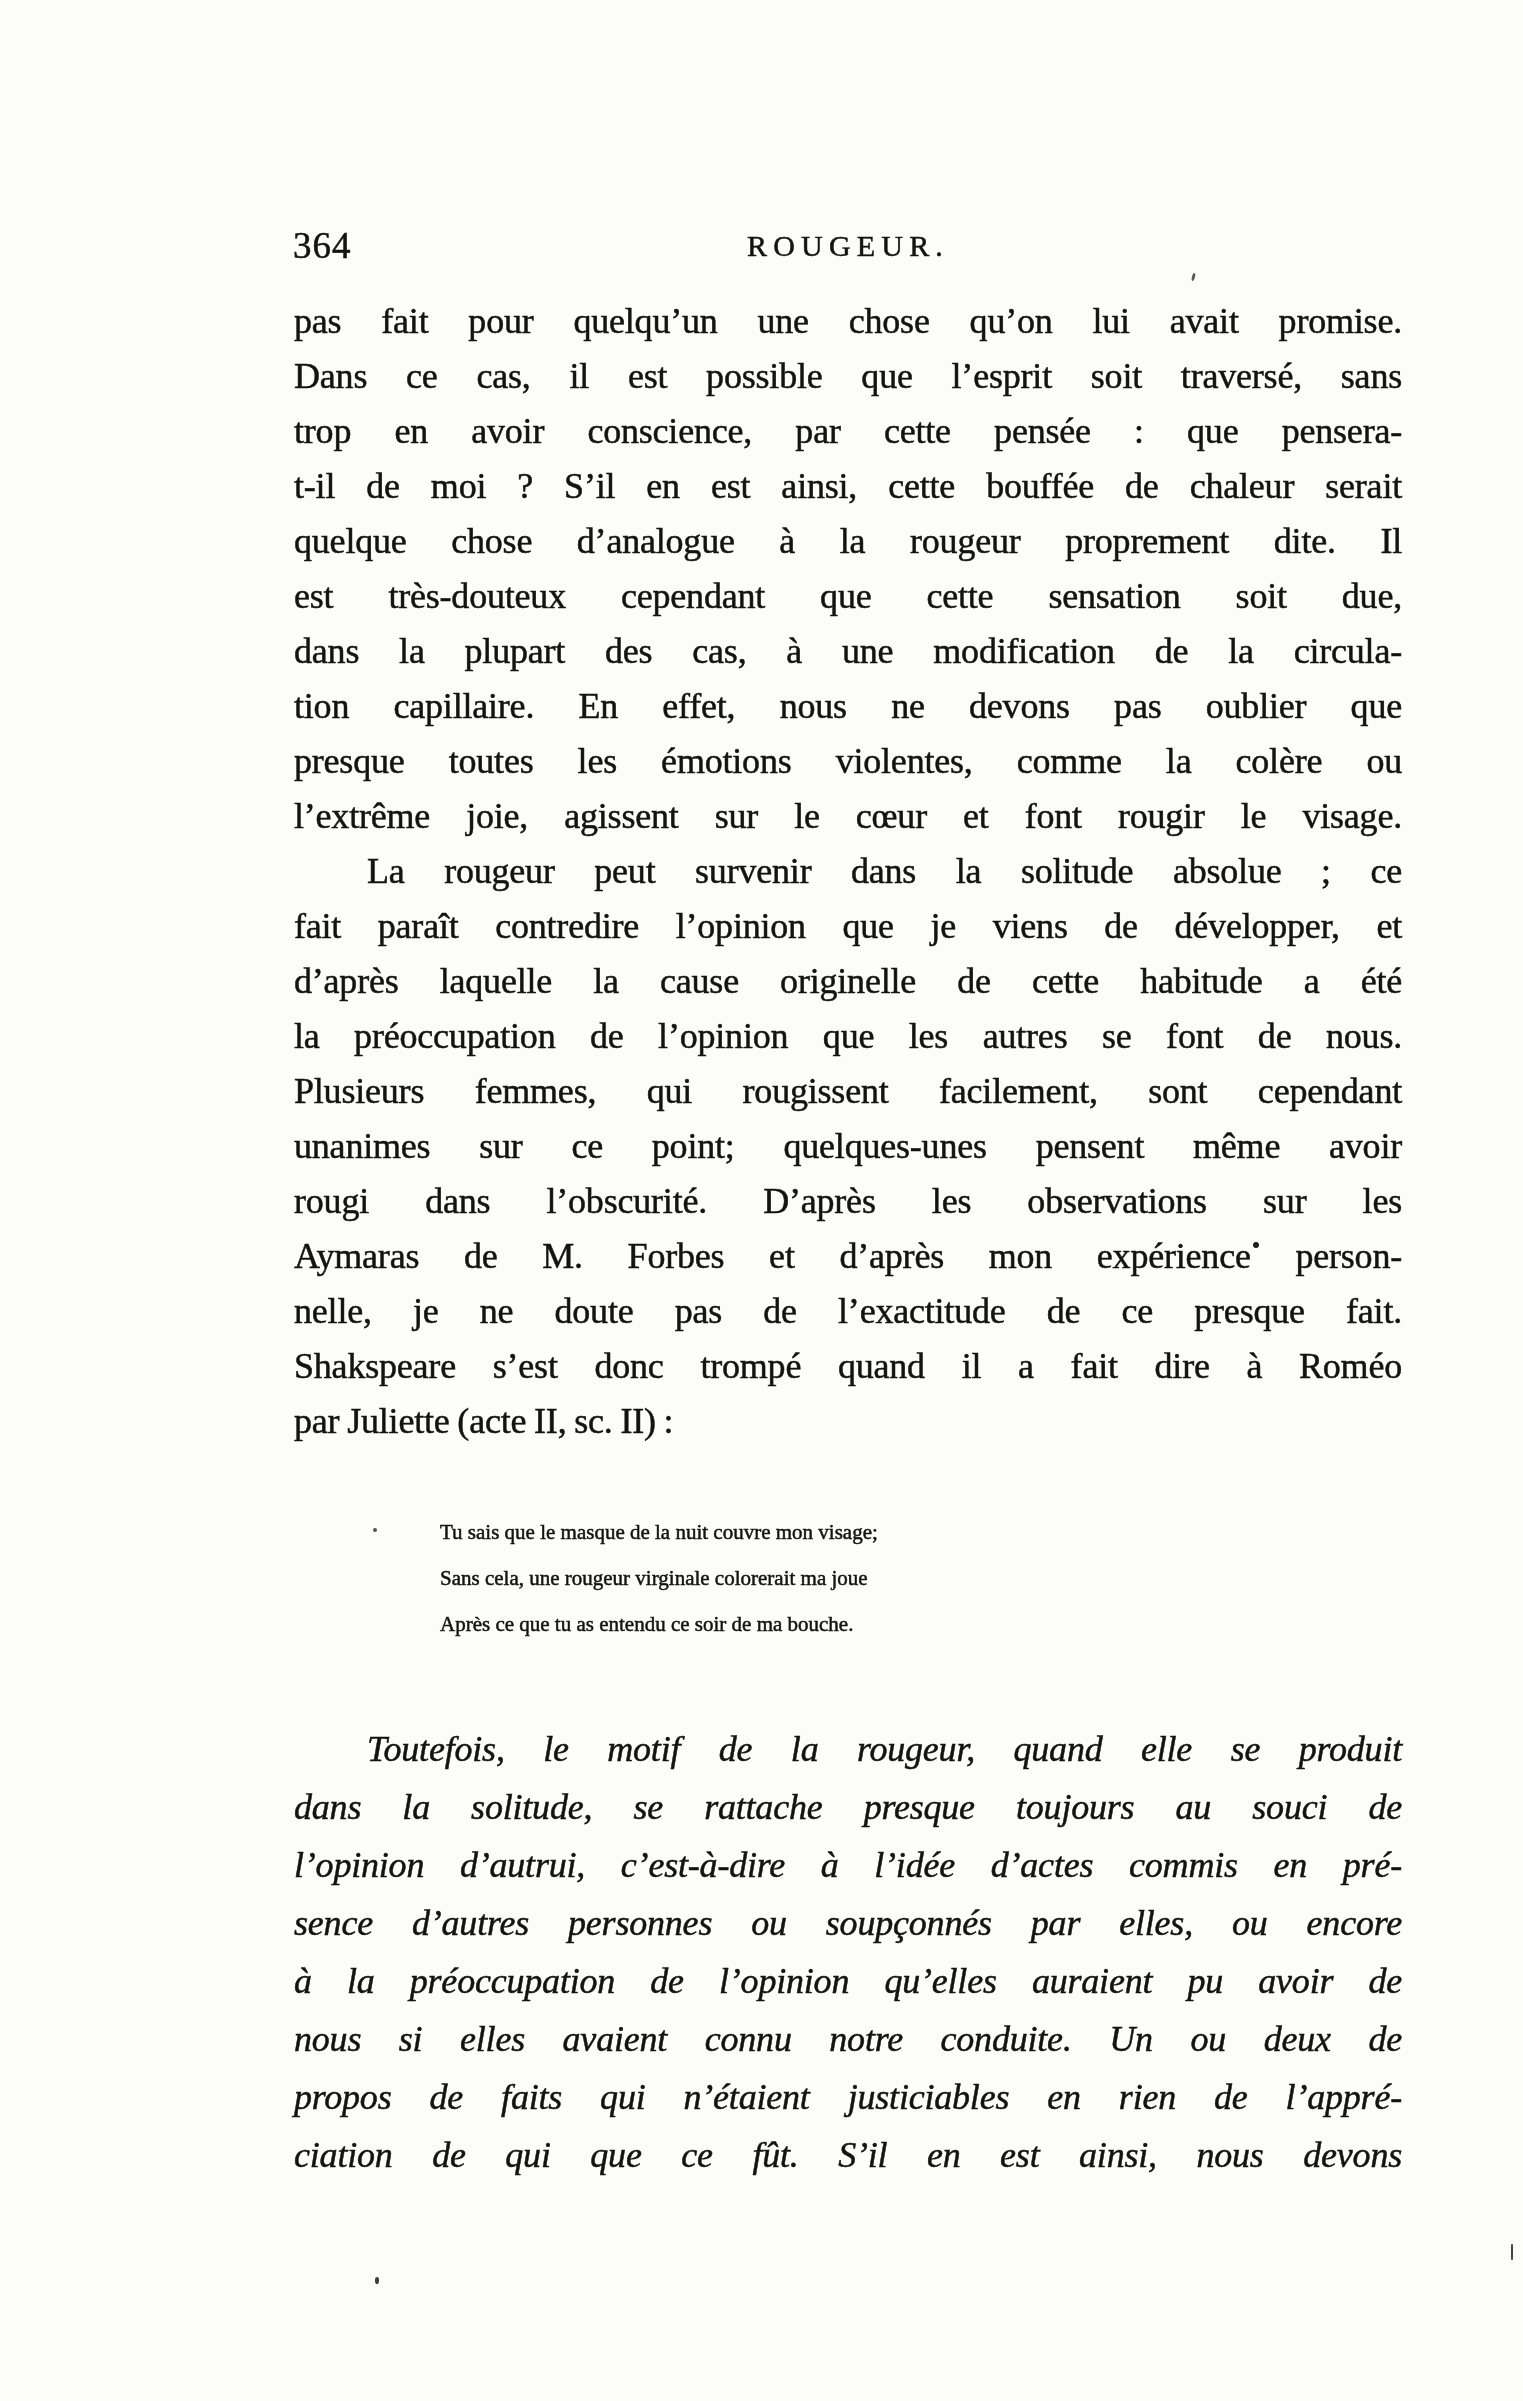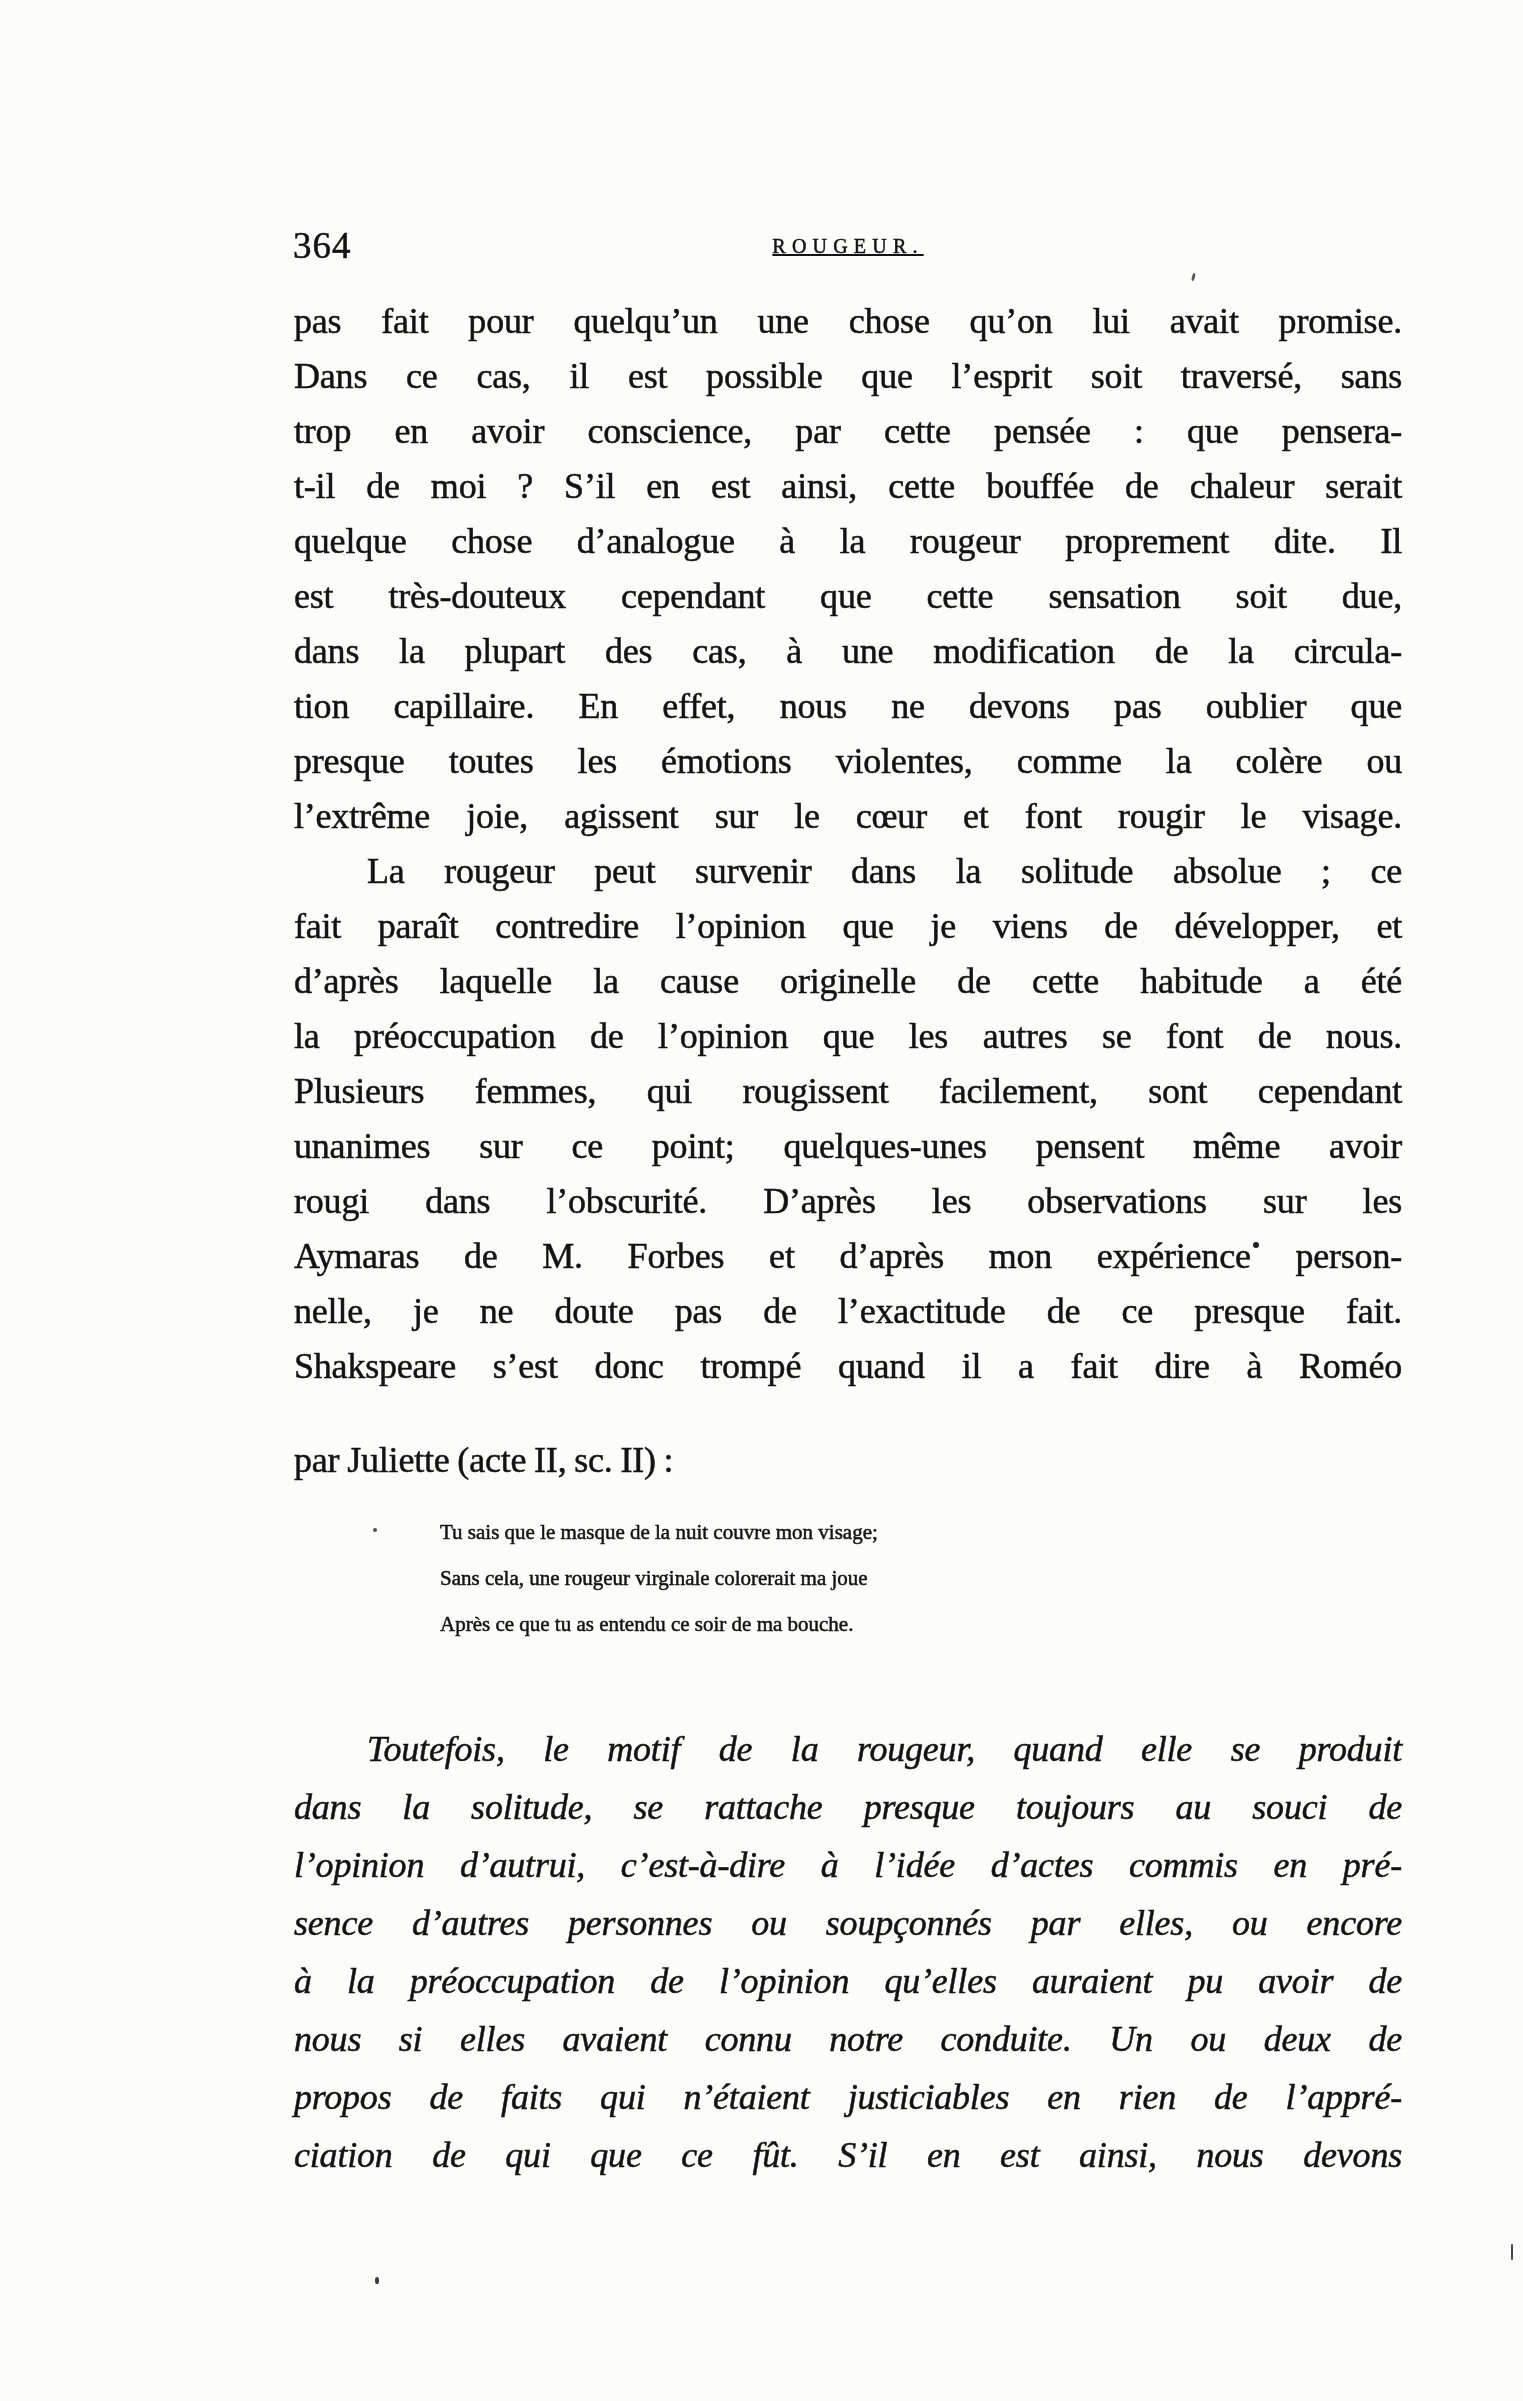--- a/index.html
+++ b/index.html
@@ -15,38 +15,37 @@
 
   
   .folio{
     position:absolute;left:293px;top:227px;
     font-size:37px;line-height:37px;
     letter-spacing:1px;
   }
   .runtitle{
     position:absolute;left:294px;top:231px;width:1108px;
     text-align:center;
-    font-size:20px;line-height:30px;
+    font-size:30px;line-height:30px;
     letter-spacing:6.2px;
-    text-decoration:underline;
   }
 
   
   .block{position:absolute;left:294px;width:1108px;}
   .blockA{top:294px;}
   .blockB{top:1720px;font-style:italic;}
   .line{
     font-size:36px;
     line-height:55px;height:55px;
     letter-spacing:-0.2px;word-spacing:-1px;
     text-align:justify;text-align-last:justify;
   }
   .blockB .line{line-height:58px;height:58px;}
   .indent{text-indent:73px;}
-  .short{text-align:left;text-align-last:left;margin-top:39px;}
+  .short{text-align:left;text-align-last:left;}
 
   
   .verse{position:absolute;left:440px;top:1509px;width:865px;}
   .vline{
     font-size:21px;line-height:46px;height:46px;
     letter-spacing:0;word-spacing:0;
     text-align:left;
   }
 
   

